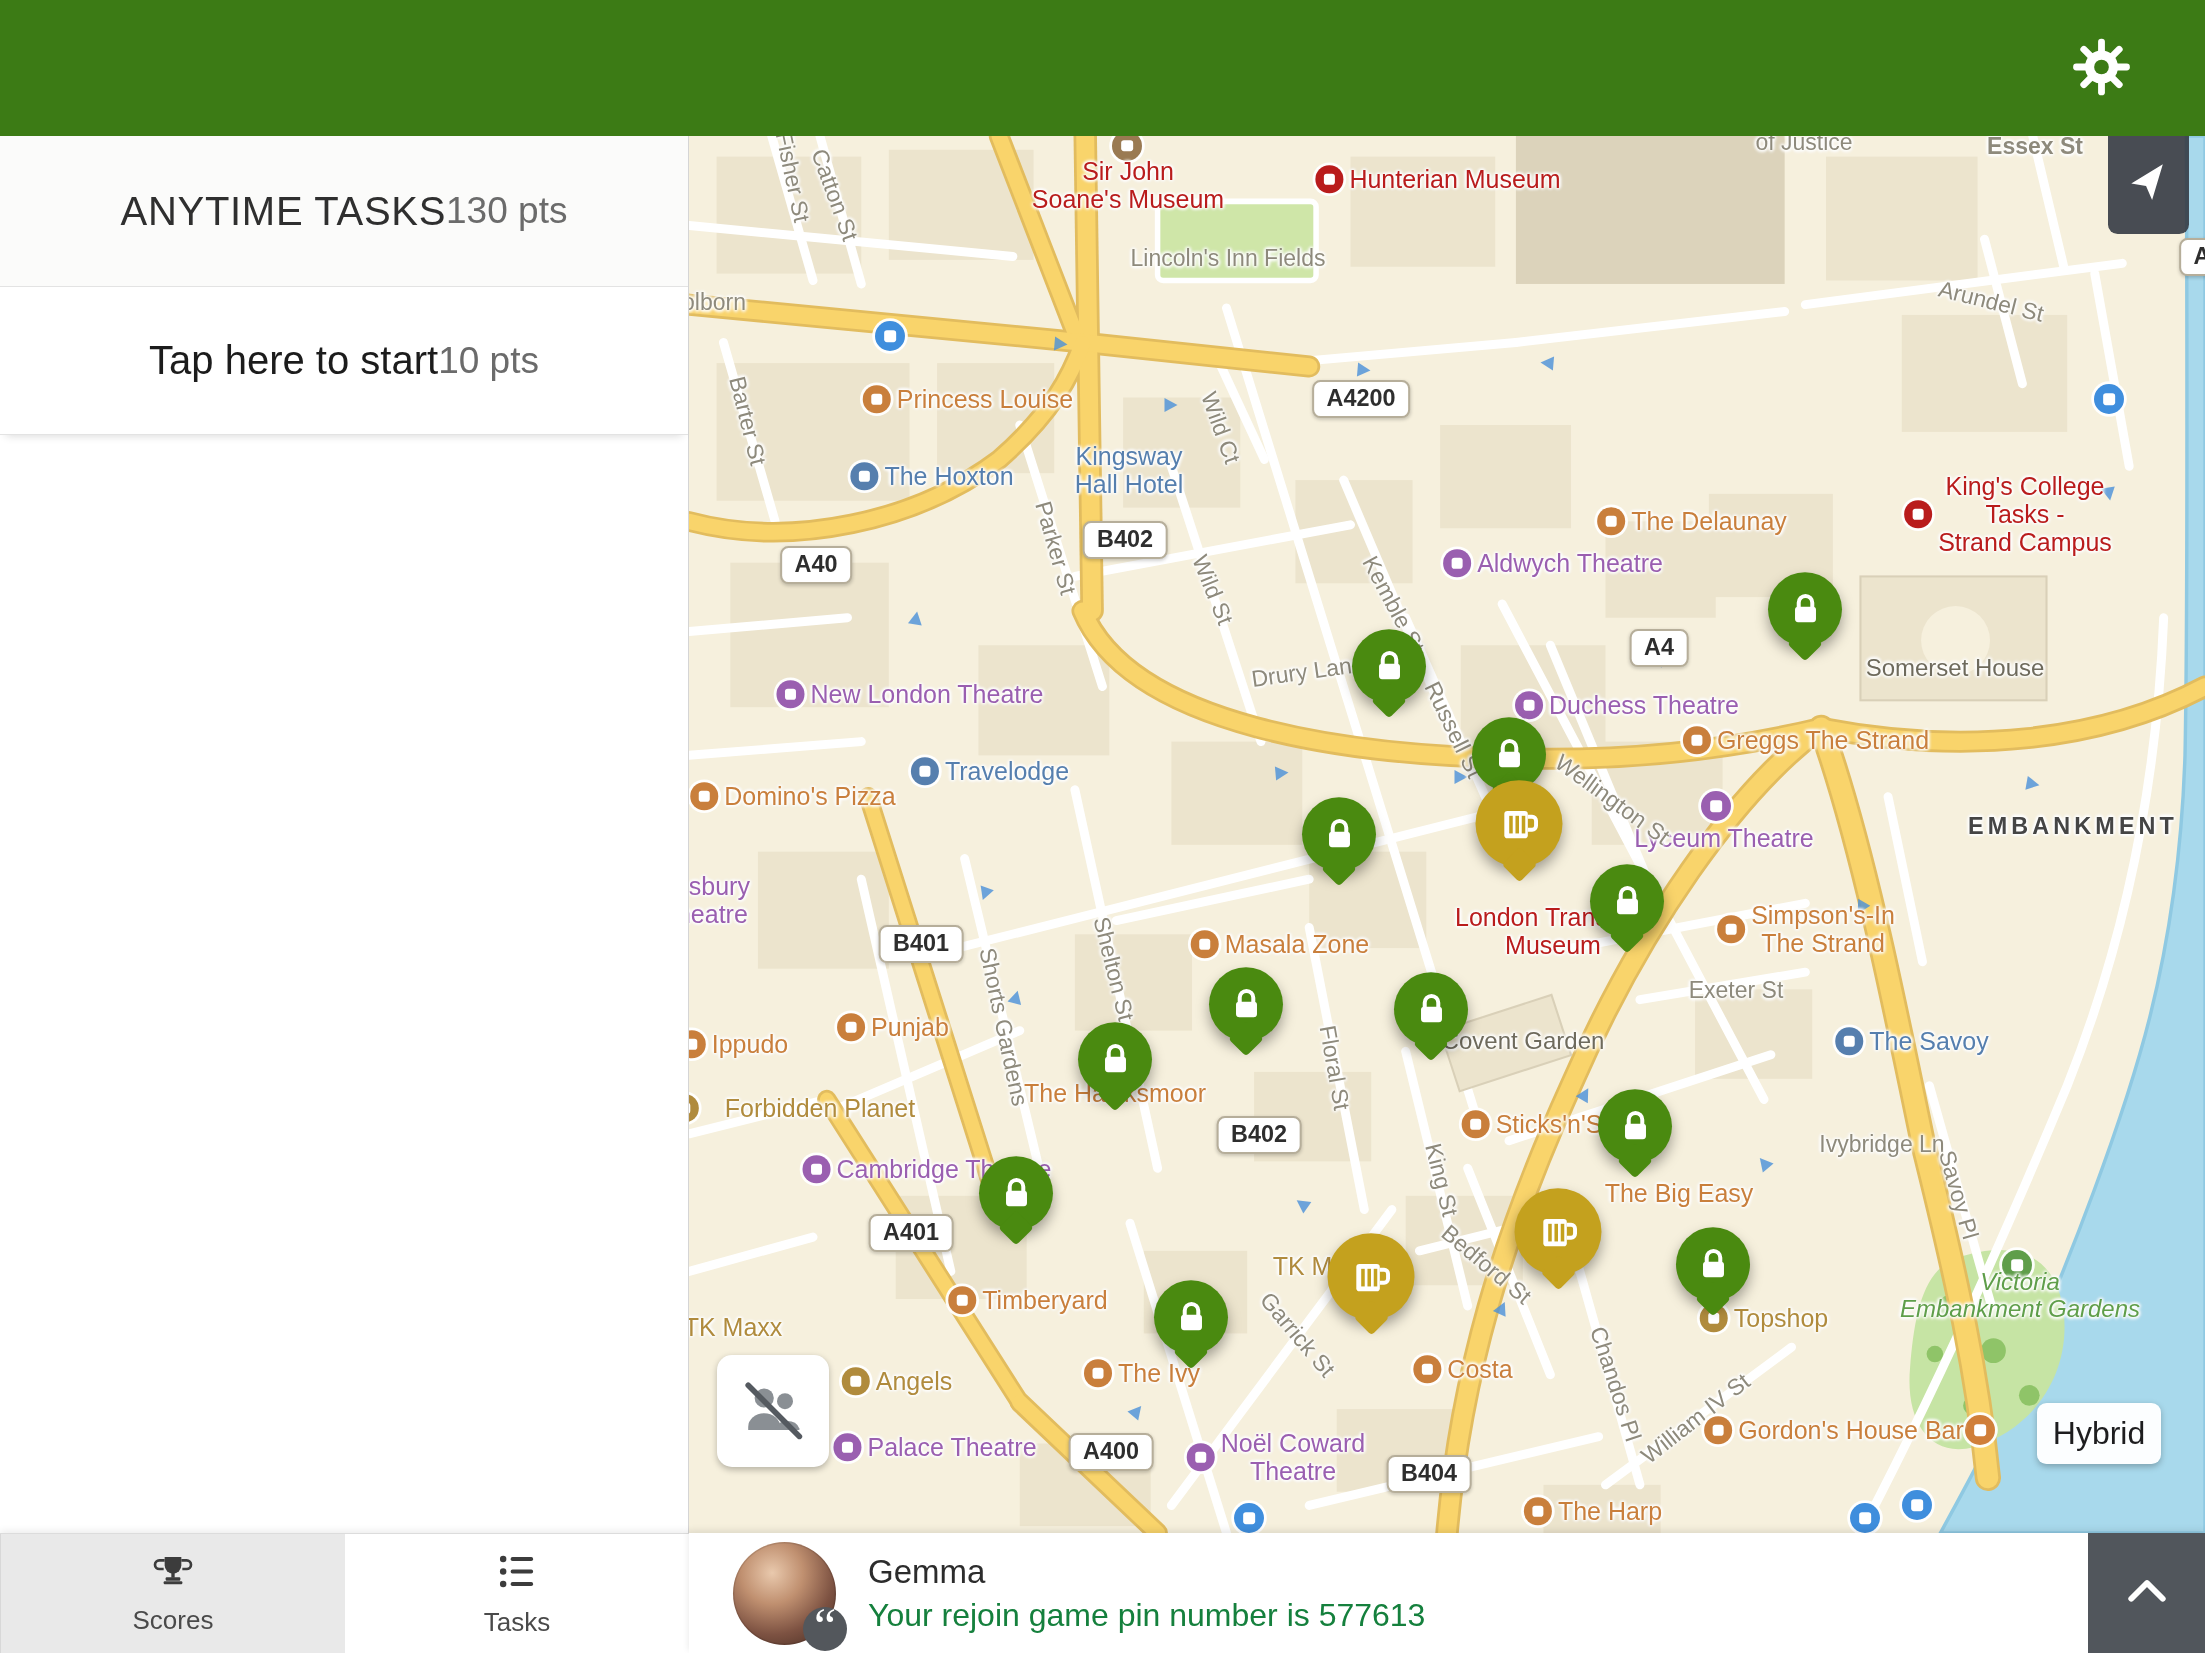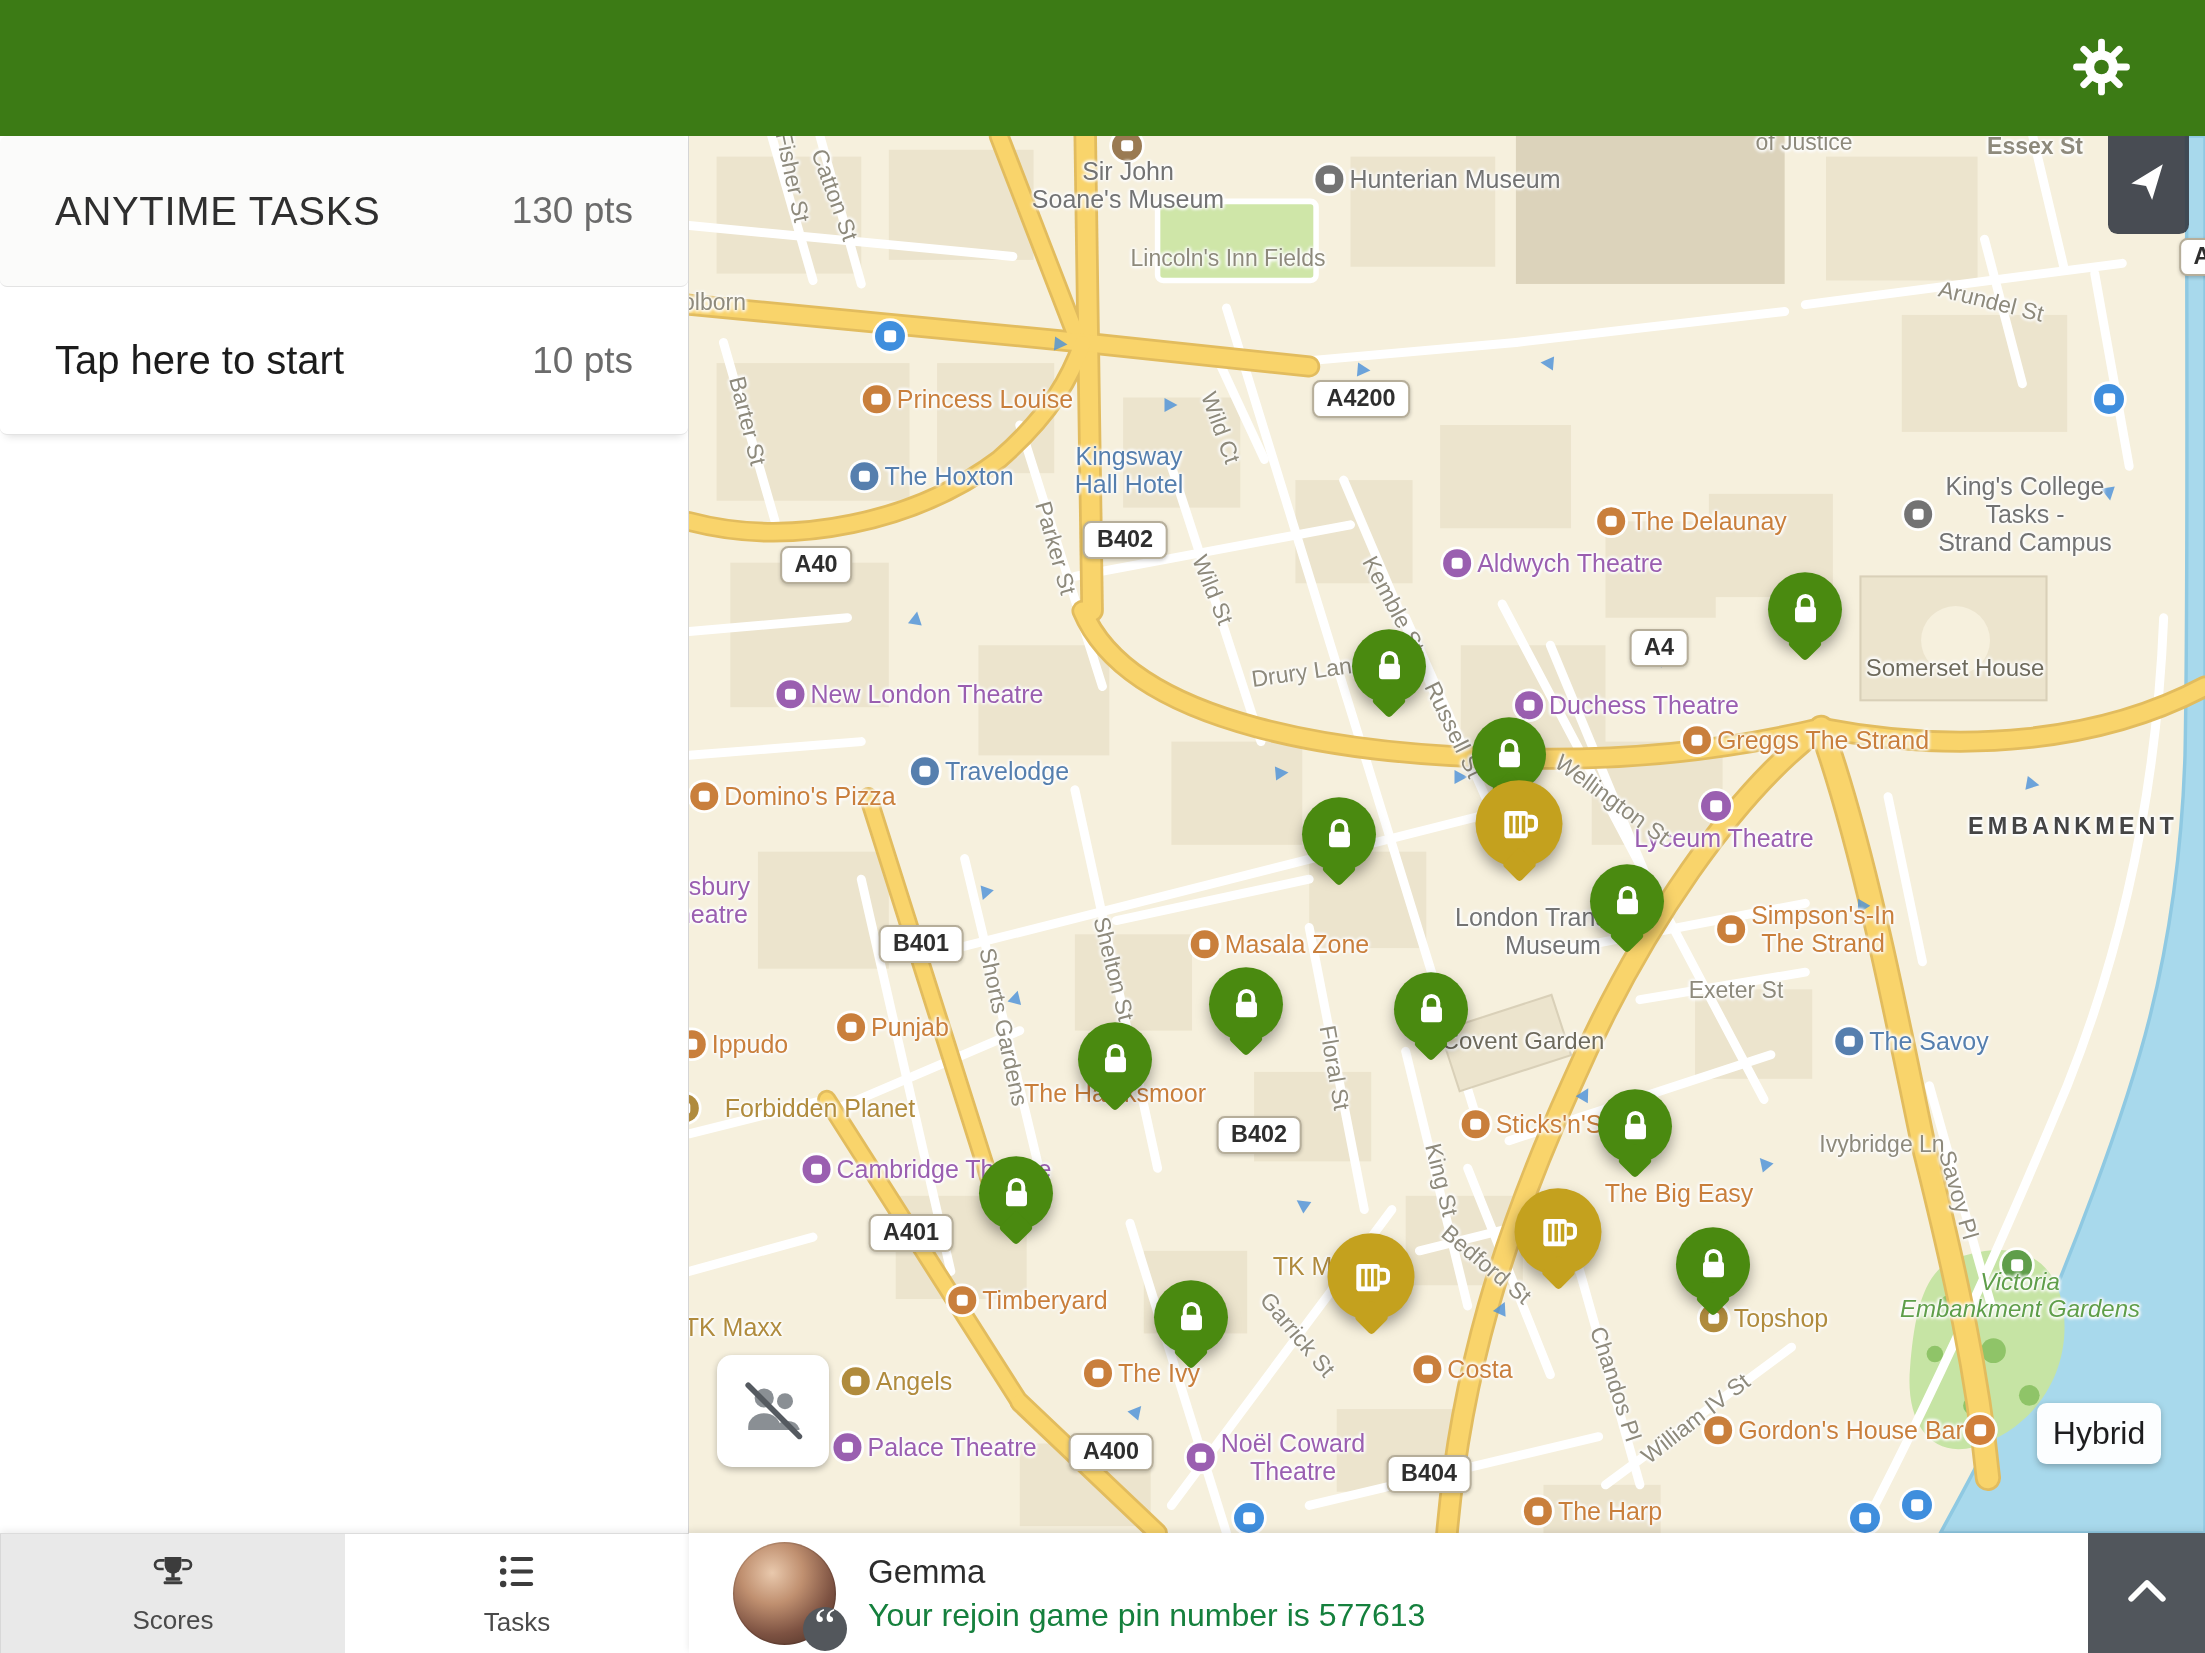--- a/index.html
+++ b/index.html
@@ -4,21 +4,21 @@
 <style>
   html,body{margin:0;padding:0;background:#fff;}
   .app{position:relative;width:2205px;height:1654px;overflow:hidden;font-family:"Liberation Sans",sans-serif;background:#fff;}
 
   
   .top-bar{position:absolute;left:0;top:0;width:100%;height:136px;background:var(--c-green,#3c7b15);z-index:10;}
   .settings-btn{position:absolute;right:62px;top:50%;transform:translateY(-50%);width:83px;height:83px;background:transparent;border:none;display:flex;align-items:center;justify-content:center;cursor:pointer;}
 
   
   .side-panel{position:absolute;left:0;top:136px;width:689px;bottom:0;background:#fff;border-right:1.4px solid #d5d5d5;box-sizing:border-box;z-index:5;}
-  .task-row{display:flex;align-items:center;justify-content:space-between;padding:0 55px;border-bottom:1.4px solid #e3e3e3;border-radius:7px;}
+  .task-row{display:flex;align-items:center;justify-content:center;padding:0 55px;border-bottom:1.4px solid #e3e3e3;}
   .task-row.header{height:150px;background:#fbfbfa;font-size:40px;color:#2f2f2f;letter-spacing:0.7px;}
   .task-row.start{height:147px;font-size:40px;color:#1c1c1c;box-shadow:0 6.9px 8.3px -6.2px rgba(0,0,0,.15);}
   .pts{font-size:37px;color:#6b6b6b;font-weight:400;letter-spacing:0;}
 
   
   .tab-bar{position:absolute;left:0;bottom:0;width:689px;height:121px;display:flex;border-top:1.4px solid #dcdcdc;background:#fff;z-index:12;box-shadow:0 -2.8px 6.9px rgba(0,0,0,.07);box-sizing:border-box;}
   .tab{flex:1;display:flex;flex-direction:column;align-items:center;justify-content:center;gap:6.9px;font-size:26px;color:#4a4a4a;border:none;background:transparent;cursor:pointer;font-family:inherit;}
   .tab.inactive{background:#e9e9e9;border-left:1.4px solid #d8d8d8;}
 
   
@@ -27,21 +27,21 @@
   .map-overlays{position:absolute;left:0;top:0;width:1516px;height:1399px;}
 
   .map-label{position:absolute;transform:translate(-50%,-50%);text-align:center;line-height:1.12;white-space:nowrap;font-weight:500;
     text-shadow:0 0 3.4px #fff,0 0 4.1px #fff,0 1.4px 3.4px #fff,0 -1.4px 3.4px #fff,1.4px 0 3.4px #fff,-1.4px 0 3.4px #fff;}
   .t-street{color:#8e8a7c;font-size:23px;font-weight:400;}
   .t-place{color:#6e6a5c;font-size:24px;}
   .t-food{color:#c97f3c;font-size:25px;}
   .t-shop{color:#b08b3d;font-size:25px;}
   .t-theatre{color:#9a5fb0;font-size:25px;}
   .t-hotel{color:#567fae;font-size:25px;}
-  .t-museum{color:#737373;font-size:25px;}
+  .t-museum{color:#b91c1c;font-size:25px;}
   .t-park{color:#5f9e4a;font-size:24px;font-style:italic;}
   .t-station{color:#454545;font-size:23.4px;font-weight:700;letter-spacing:4.1px;}
   .poi-dot{position:absolute;left:-34px;top:50%;transform:translateY(-50%);width:27.6px;height:27.6px;border-radius:50%;background:currentColor;box-shadow:0 0 0 2.8px rgba(255,255,255,.95);}
   .poi-dot::after{content:"";position:absolute;left:50%;top:50%;transform:translate(-50%,-50%);width:11px;height:11px;border-radius:2.8px;background:#fff;}
 
   .map-dot{position:absolute;transform:translate(-50%,-50%);width:30px;height:30px;border-radius:50%;box-shadow:0 0 0 2.8px rgba(255,255,255,.95);}
   .map-dot::after{content:"";position:absolute;left:50%;top:50%;transform:translate(-50%,-50%);width:11.7px;height:11.7px;border-radius:2.8px;background:#fff;}
 
   .road-badge{position:absolute;transform:translate(-50%,-50%);background:#fff;border:2.1px solid #b6ae9a;border-radius:8.3px;padding:3.4px 12.4px;font-size:23.4px;font-weight:700;color:#2e2e2e;box-shadow:0 1.4px 3.4px rgba(0,0,0,.18);white-space:nowrap;}
 

